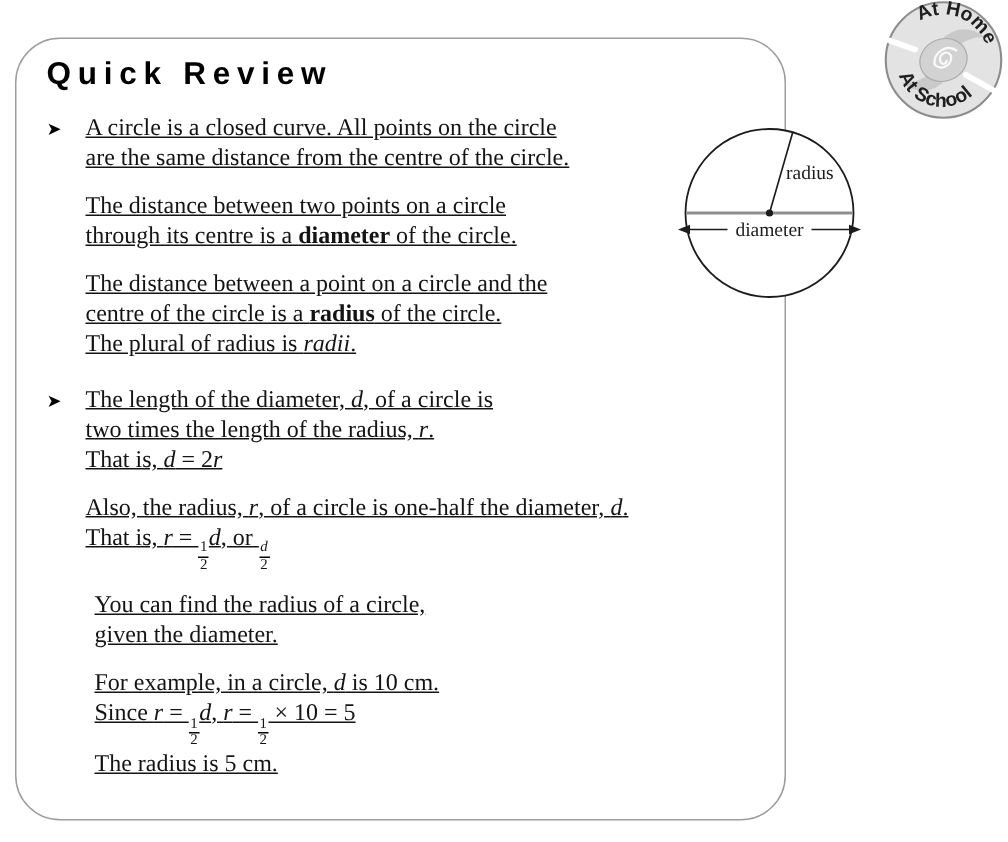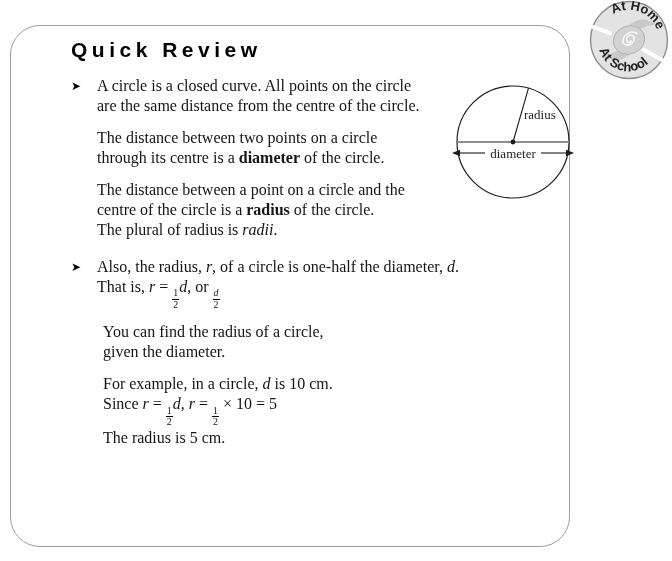--- a/index.html
+++ b/index.html
@@ -5,26 +5,26 @@
   :root{
     --card-border:#9d9d9d;
     --text:#141414;
     --badge-fill:#e3e3e3;
     --badge-stroke:#8d8d8d;
     --diagram-gray:#8f8f8f;
   }
   html,body{margin:0;padding:0;background:#ffffff;}
   .page{position:relative;width:672px;height:561px;background:#fff;overflow:hidden;
         font-family:"Liberation Serif",serif;color:var(--text);}
-  .card{position:absolute;left:10px;top:25px;width:560px;height:522px;
-        border:1.5px solid var(--card-border);border-radius:30px;background:#fff;box-sizing:border-box;padding-left:40px;}
+  .card{position:absolute;left:10px;top:25px;width:514px;height:522px;
+        border:1.5px solid var(--card-border);border-radius:30px;background:#fff;box-sizing:border-box;}
   .title{margin:12px 0 14px 20px;font-family:"Liberation Sans",sans-serif;
          font-weight:bold;font-size:21px;letter-spacing:4.5px;color:#000;}
   .content{padding:0 12px 0 20px;font-size:16px;line-height:20px;}
-  .content p{margin:0 0 12px 0;}
+  .content p{margin:0 0 12px 0;text-decoration:underline;}
   .bullet-item{display:flex;}
   .bullet-item + .bullet-item{margin-top:5px;}
   .bullet{width:26px;flex:0 0 26px;font-size:12px;line-height:20px;color:#000;}
   .bullet-body{flex:1;}
   .cols{display:flex;padding-left:6px;flex-direction:column;}
   .col-left{width:291px;flex:0 0 291px;}
   .col-right{flex:1;}
   
   .fr{display:inline-flex;flex-direction:column;align-items:center;
       vertical-align:-0.45em;font-size:0.62em;line-height:1.05;}
@@ -61,20 +61,21 @@
         <div class="bullet-body">
           <p>A circle is a closed curve. All points on the circle<br>are the same distance from the centre of the circle.</p>
           <p>The distance between two points on a circle<br>through its centre is a <b>diameter</b> of the circle.</p>
           <p>The distance between a point on a circle and the<br>centre of the circle is a <b>radius</b> of the circle.<br>The plural of radius is <i>radii</i>.</p>
         </div>
       </div>
 
       <div class="bullet-item">
         <span class="bullet">➤</span>
         <div class="bullet-body">
+          <p>The length of the diameter, <i>d</i>, of a circle is<br>two times the length of the radius, <i>r</i>.<br>That is, <i>d</i> = 2<i>r</i></p>
           <p>Also, the radius, <i>r</i>, of a circle is one-half the diameter, <i>d</i>.<br>That is, <i>r</i> = <span class="fr">
                 <span class="fn">1</span>
                 <span class="fd">2</span>
               </span><i>d</i>, or <span class="fr">
                 <span class="fn"><i>d</i></span>
                 <span class="fd">2</span>
               </span></p>
           <div class="cols">
             <div class="col-left">
               <p>You can find the radius of a circle,<br>given the diameter.</p>

